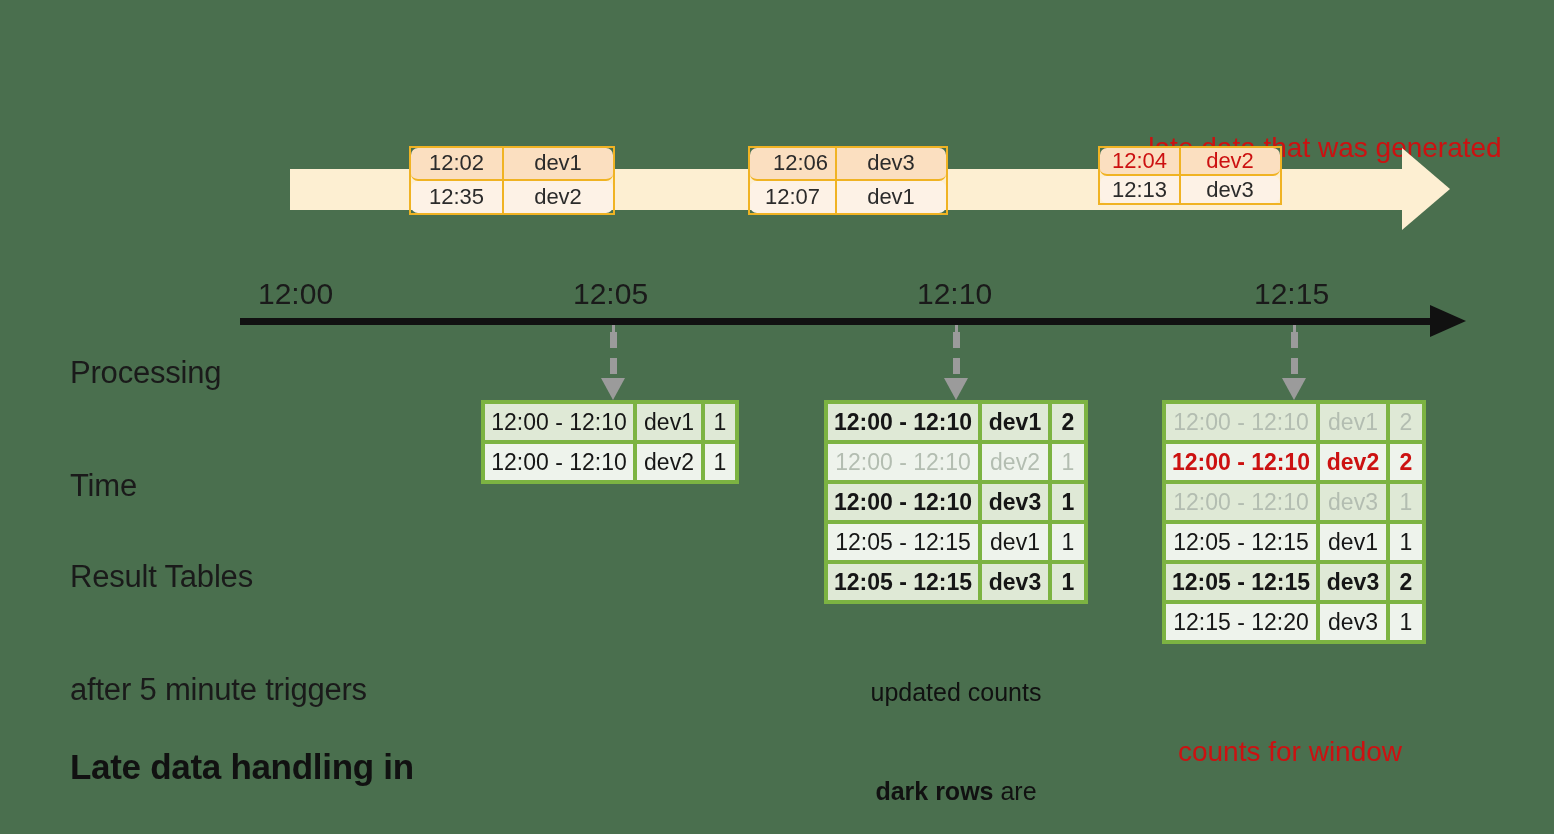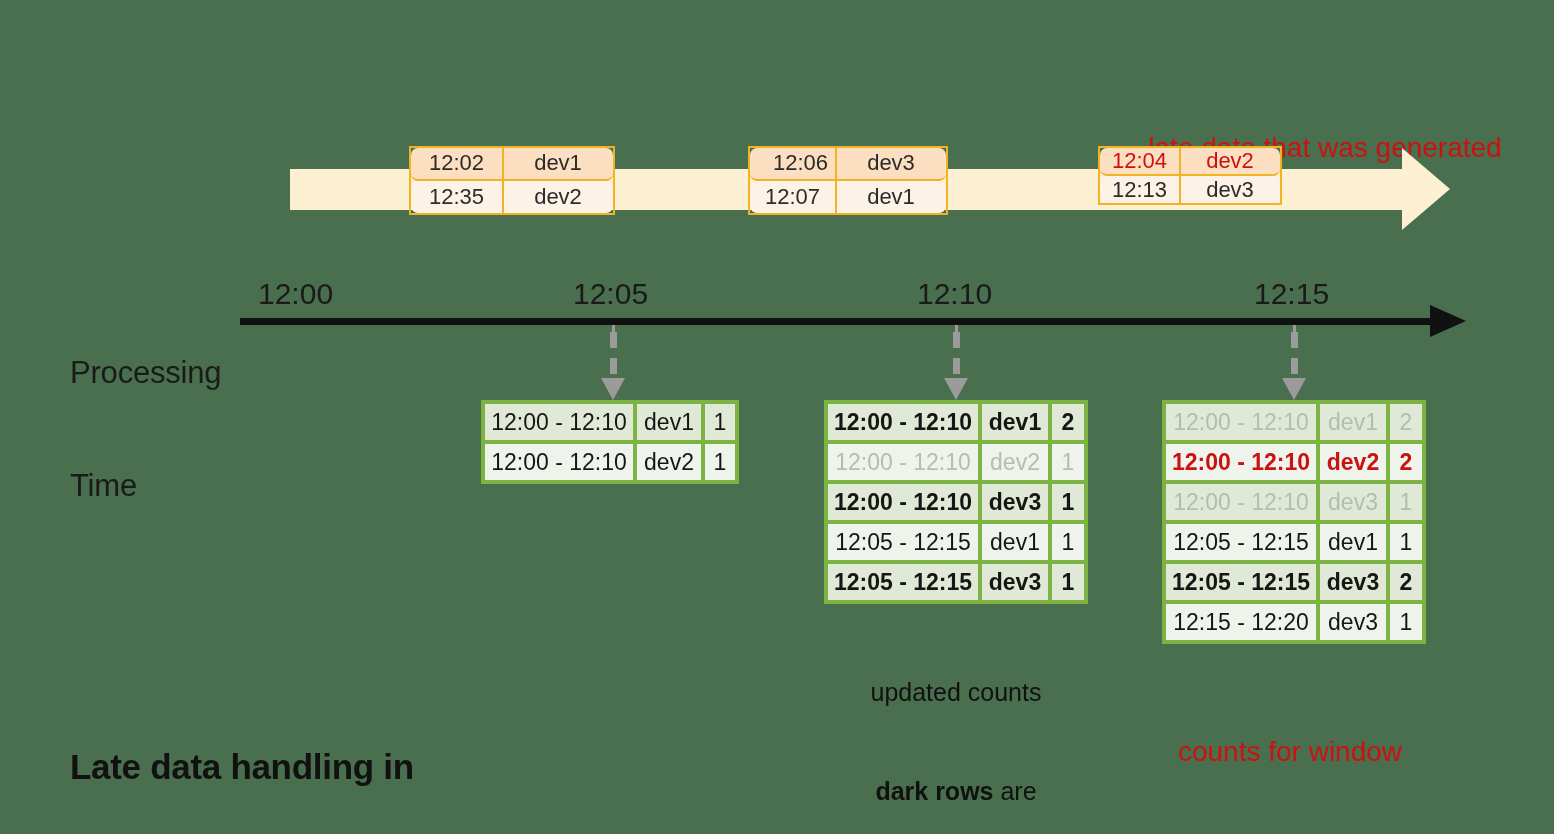--- a/index.html
+++ b/index.html
@@ -249,20 +249,24 @@
   </div>
   <div class="abs dash-arrow" style="left:946px; top:332px; height:48px;">
     <div class="stem"></div>
       <div class="tip"></div>
   </div>
   <div class="abs dash-arrow" style="left:1284px; top:332px; height:48px;">
     <div class="stem"></div>
       <div class="tip"></div>
   </div>
 
+  <div class="abs label-big" style="left:70px; top:482px;">
+    <div>Result Tables</div>
+    <div>after 5 minute triggers</div>
+  </div>
 
   <div class="abs res-table" style="left:481px; top:400px; width:258px;">
     <div class="res-row shade">
       <div class="res-cell" style="width:148px;">12:00 - 12:10</div>
       <div class="res-cell" style="width:64px;">dev1</div>
       <div class="res-cell" style="width:30px;">1</div>
     </div>
     <div class="res-row light">
       <div class="res-cell" style="width:148px;">12:00 - 12:10</div>
       <div class="res-cell" style="width:64px;">dev2</div>

